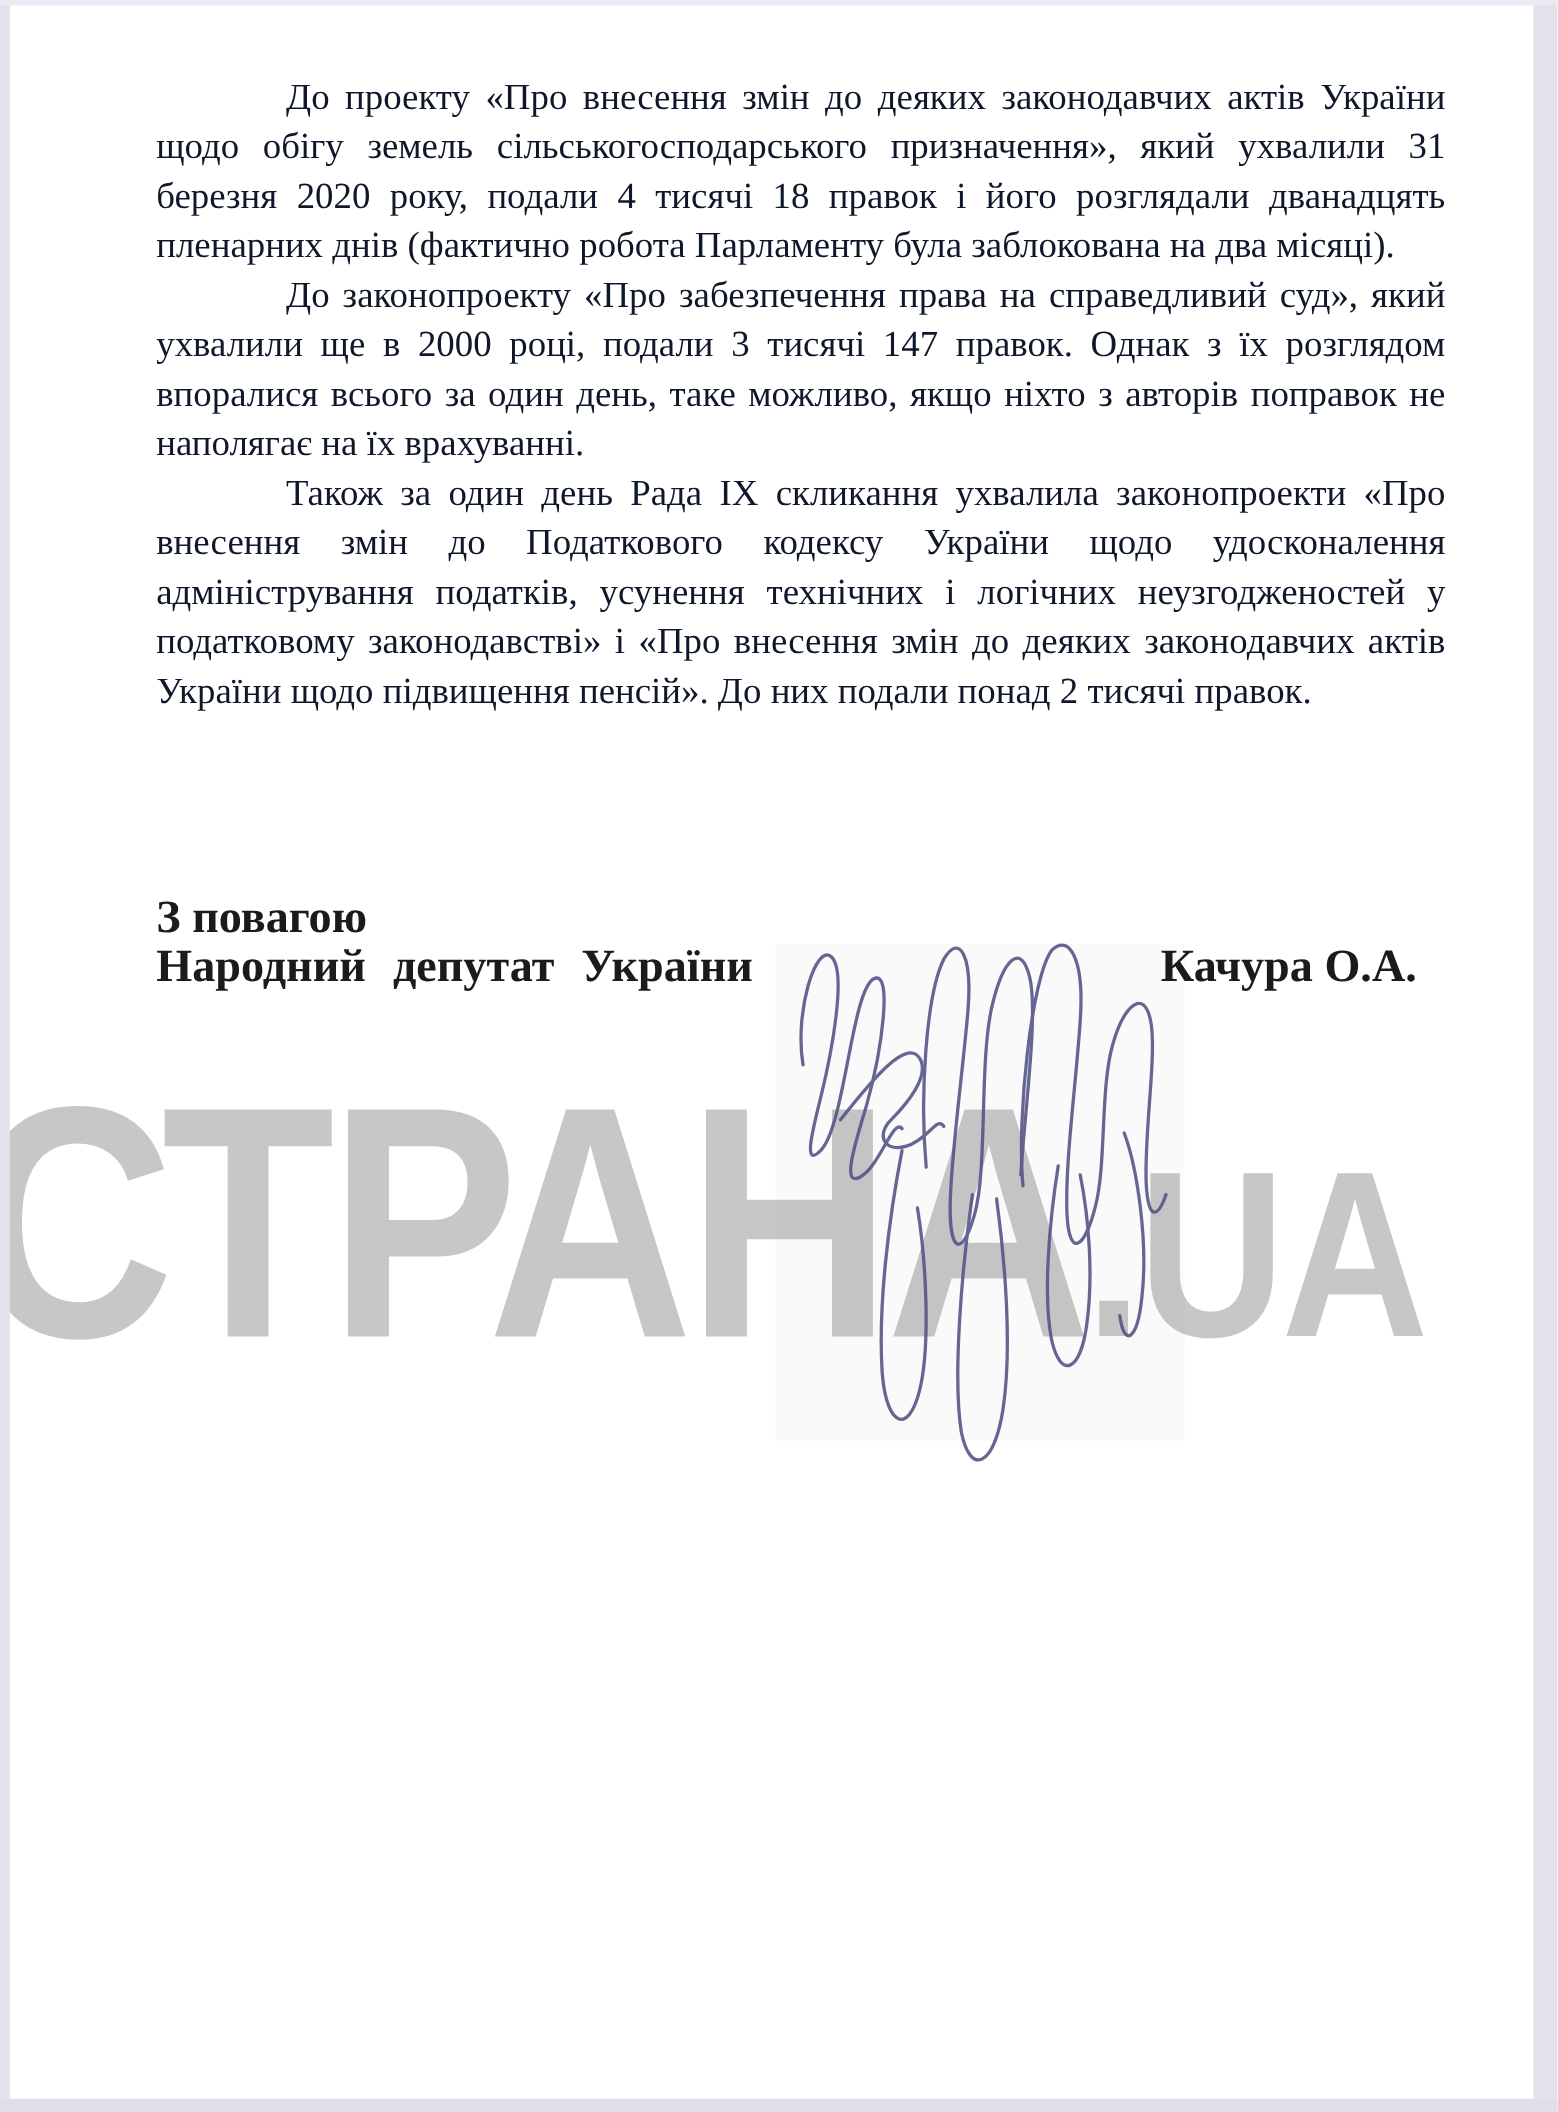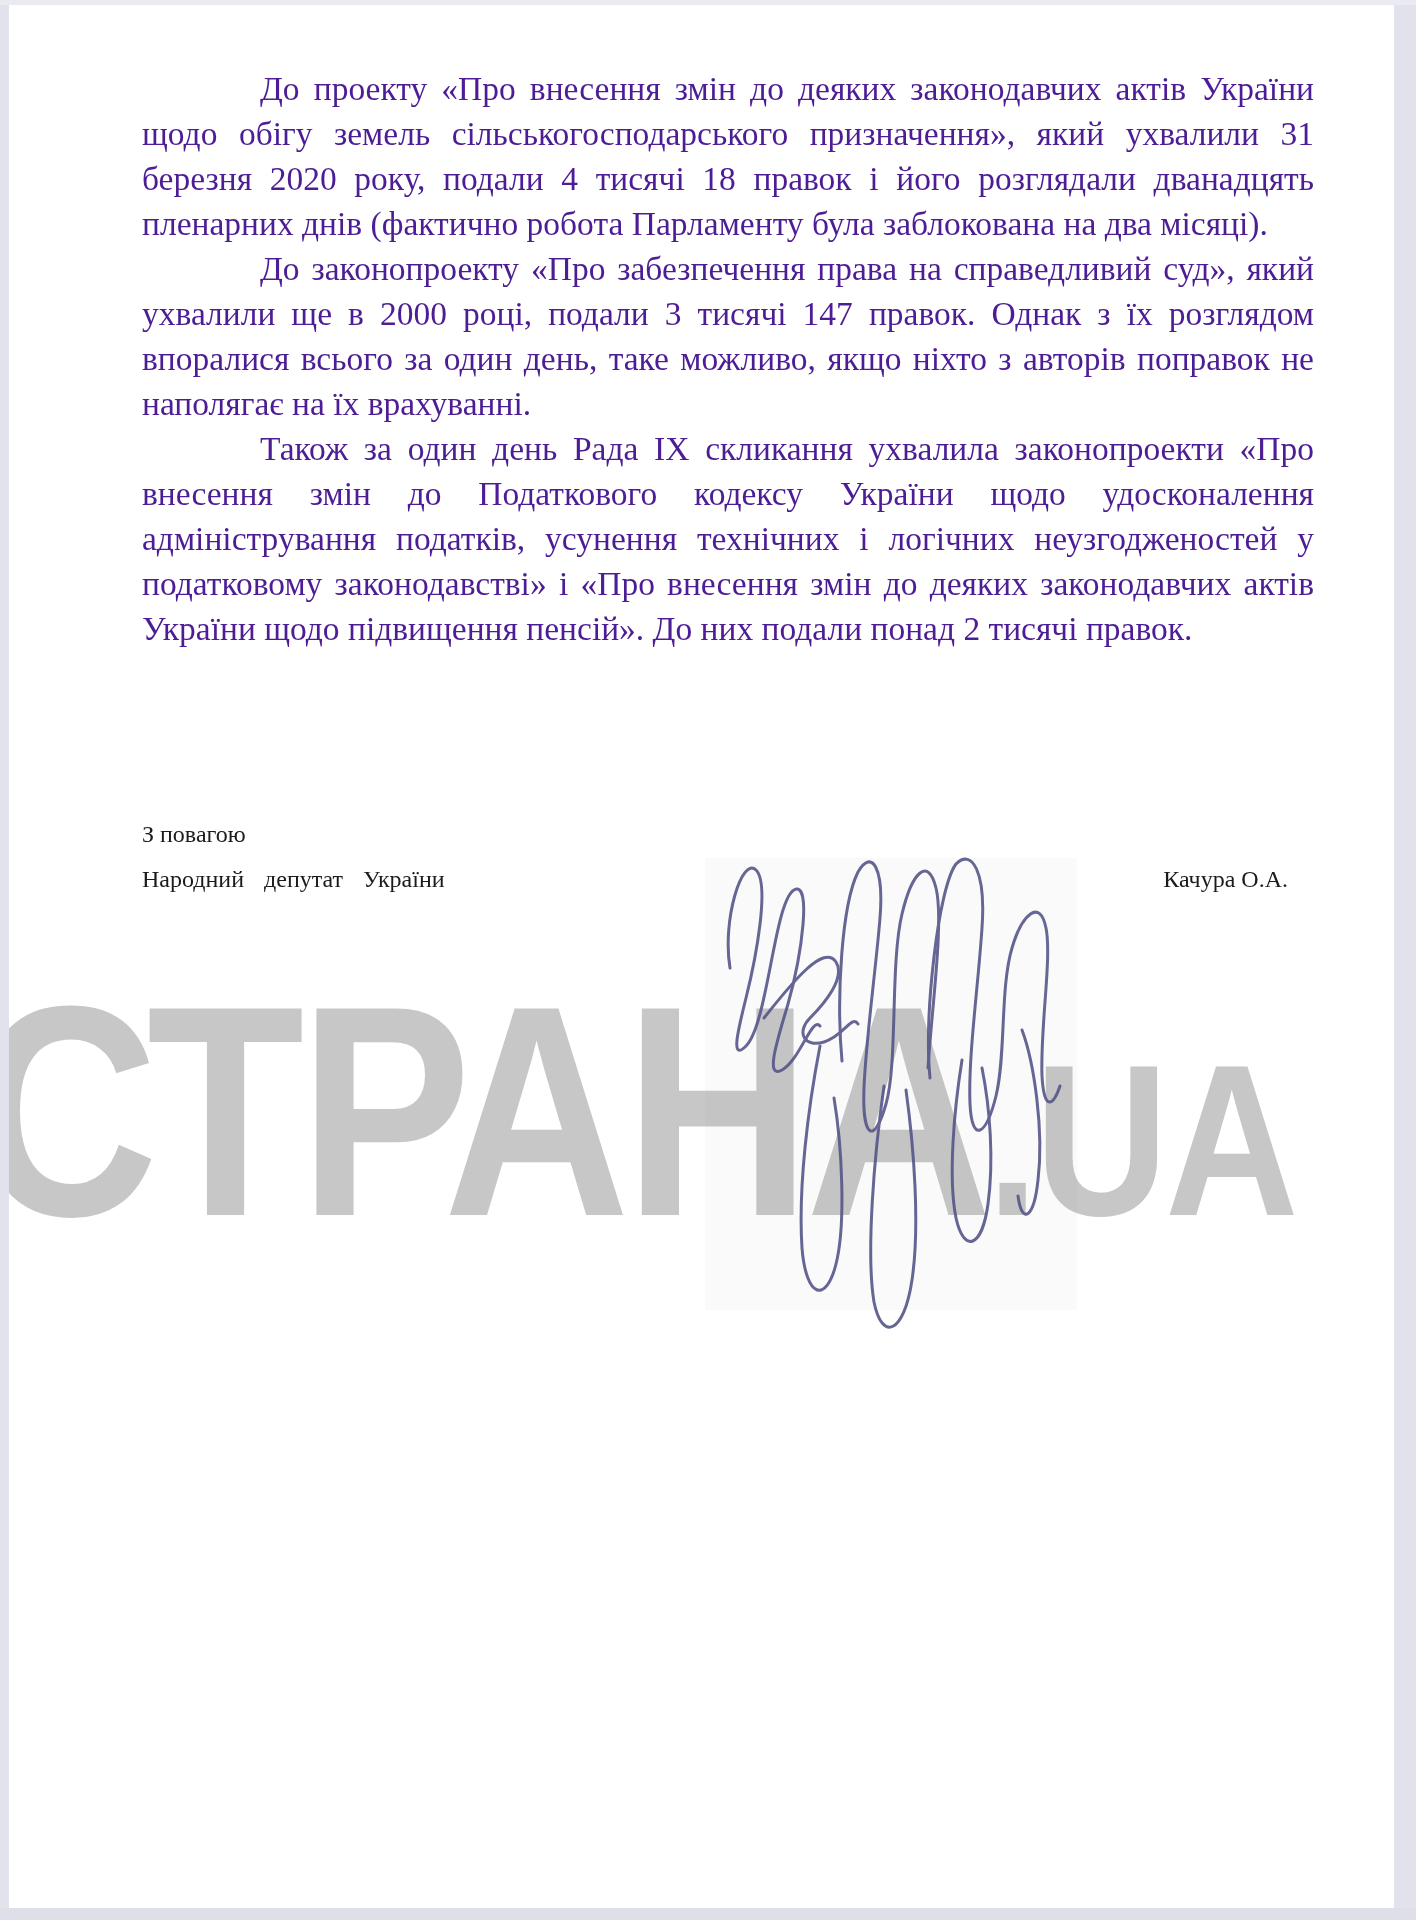--- a/index.html
+++ b/index.html
@@ -13,29 +13,29 @@
   
   .edge{position:absolute;z-index:5;}
   .edge-left{left:0;top:0;width:9px;height:1920px;background:#e2e2ec;}
   .edge-right{left:1394px;top:0;width:22px;height:1920px;background:#e2e2ec;}
   .edge-top{left:0;top:0;width:1416px;height:5px;background:#eaeaf2;}
   .edge-bottom{left:0;top:1908px;width:1416px;height:12px;background:#dfdfea;}
 
   
   .doc-text{
     position:absolute;left:142px;top:66px;width:1172px;
-    font-size:33.5px;line-height:45px;color:#4c1d95;
+    font-size:33.5px;line-height:45px;color:#0f172a;
     text-align:justify;z-index:3;
   }
   .doc-text p{margin:0;text-indent:118px;}
 
   
   .closing{
     position:absolute;left:142px;top:812px;width:1172px;
-    font-size:24px;line-height:45px;font-weight:normal;color:#1b1b1b;z-index:3;
+    font-size:42px;line-height:45px;font-weight:bold;color:#1b1b1b;z-index:3;
   }
   .closing-row{display:flex;justify-content:space-between;align-items:flex-end;}
   .signatory-title{word-spacing:14px;}
   .signatory-name{margin-right:26px;}
 
   
   .watermark{
     position:absolute;left:-28px;top:961px;
     display:flex;align-items:baseline;white-space:nowrap;
     color:#c7c7c7;font-family:"Liberation Sans","DejaVu Sans",sans-serif;

